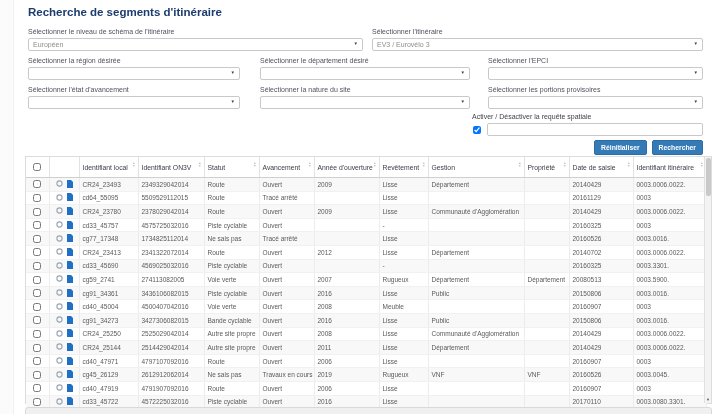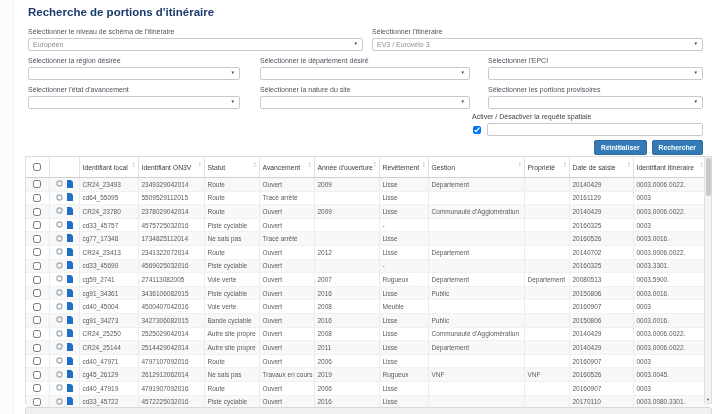--- a/index.html
+++ b/index.html
@@ -38,21 +38,21 @@
   .vscroll{position:absolute;right:0;top:0;width:7px;height:100%;background:#f3f3f3;border-left:1px solid #e0e0e0;box-sizing:border-box;}
   .vthumb{position:absolute;left:0.5px;top:1px;width:5px;height:38px;background:#c9c9c9;border-radius:2px;}
   .varrow{position:absolute;bottom:1px;left:0;width:6px;text-align:center;font-size:4px;color:#555;}
   .pager{position:absolute;left:25px;top:407px;width:687px;height:12px;background:#f0f0f0;border:1px solid #d9d9d9;border-radius:3px;box-sizing:border-box;}
 </style>
 </head>
 <body>
 
 <div class="left-strip"></div>
 
-<div class="page-title">Recherche de portions d'itinéraire</div>
+<div class="page-title">Recherche de segments d'itinéraire</div>
 
 <div class="fld" style="left:28px;top:28px;width:335px">
   <div class="lbl">Sélectionner le niveau de schéma de l'itinéraire</div>
   <div class="selectbox">
     <span class="val">Européen</span>
     <span class="caret">▼</span>
   </div>
 </div>
 <div class="fld" style="left:372px;top:28px;width:331px">
   <div class="lbl">Sélectionner l'itinéraire</div>

